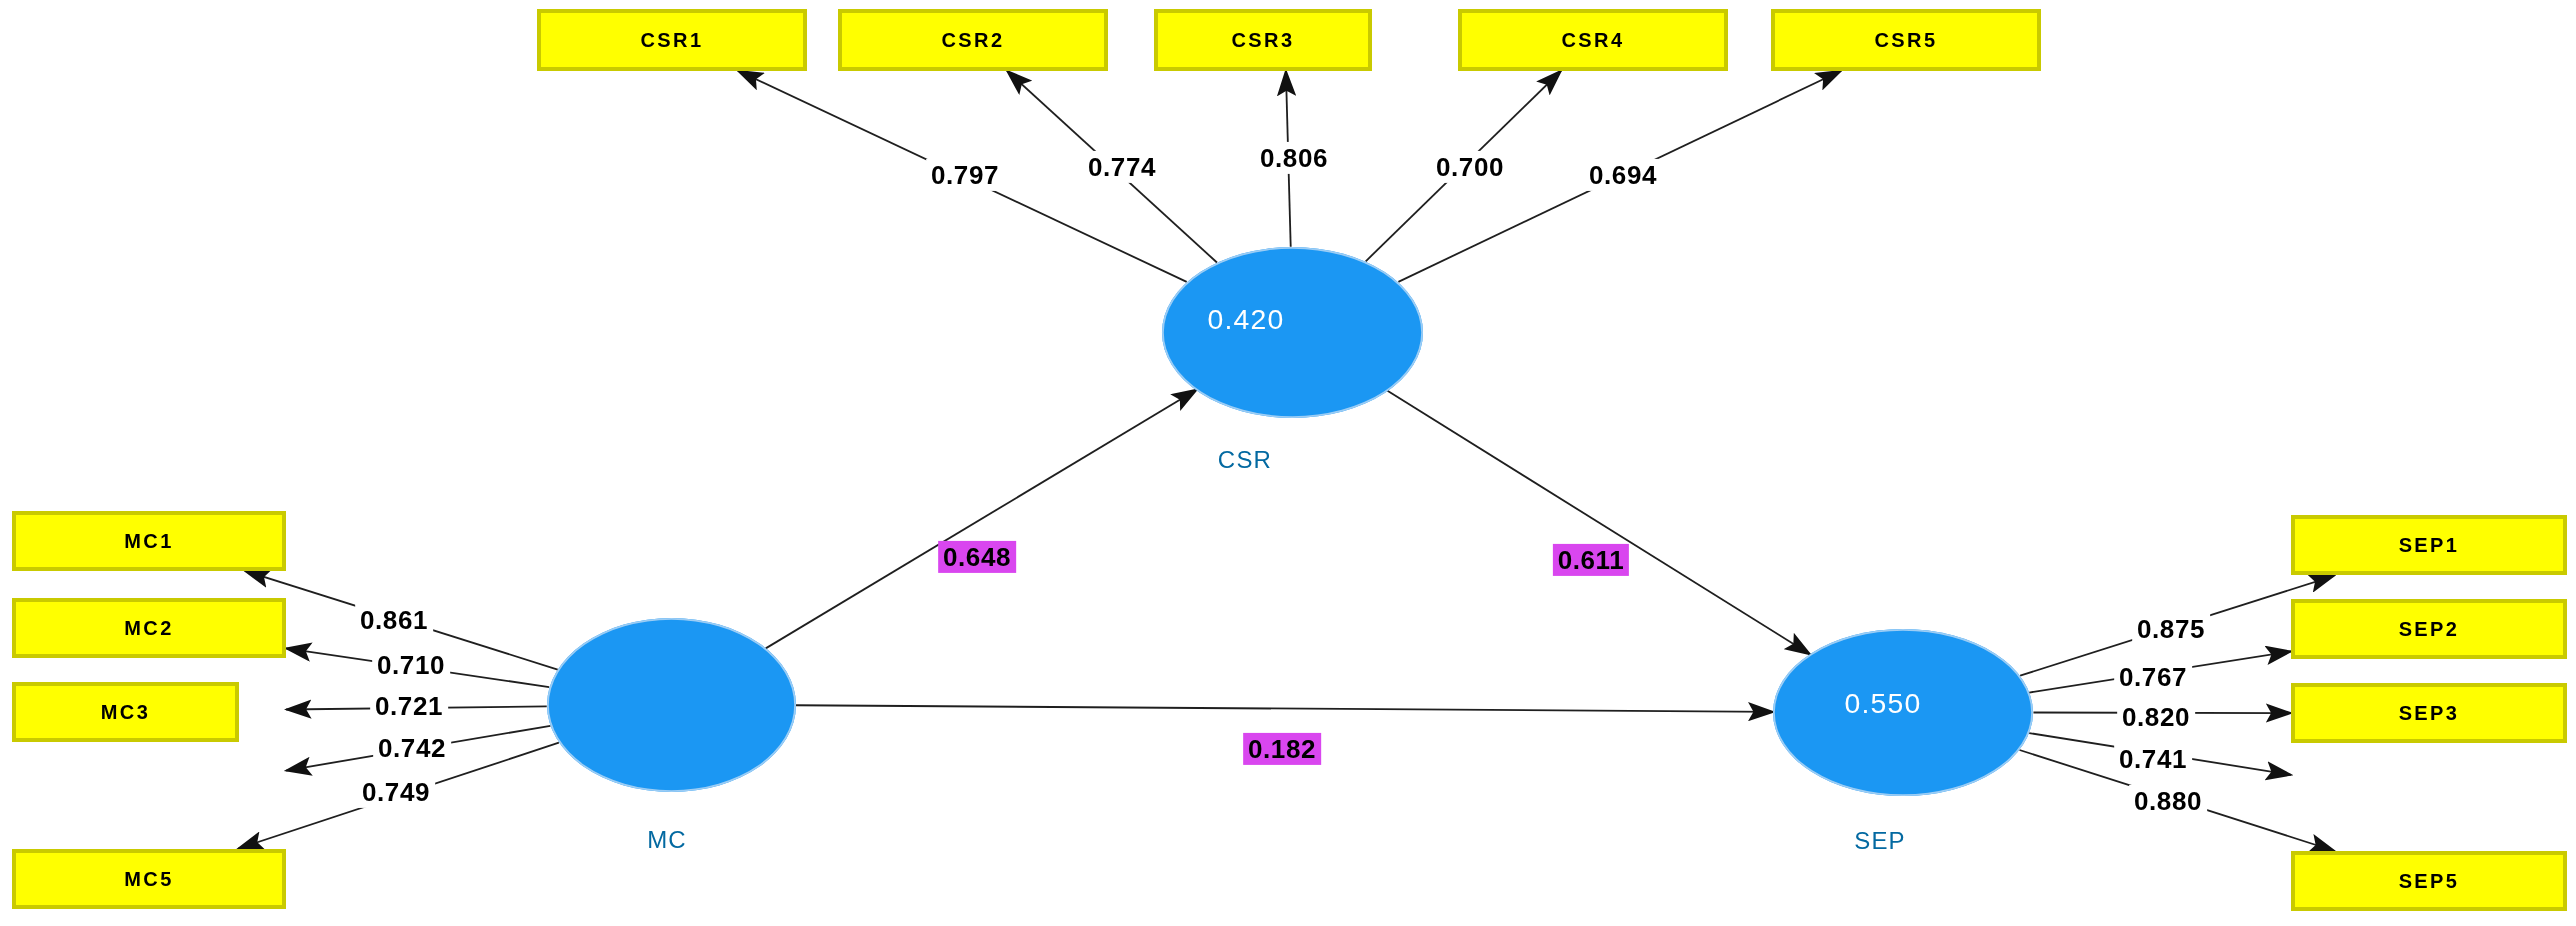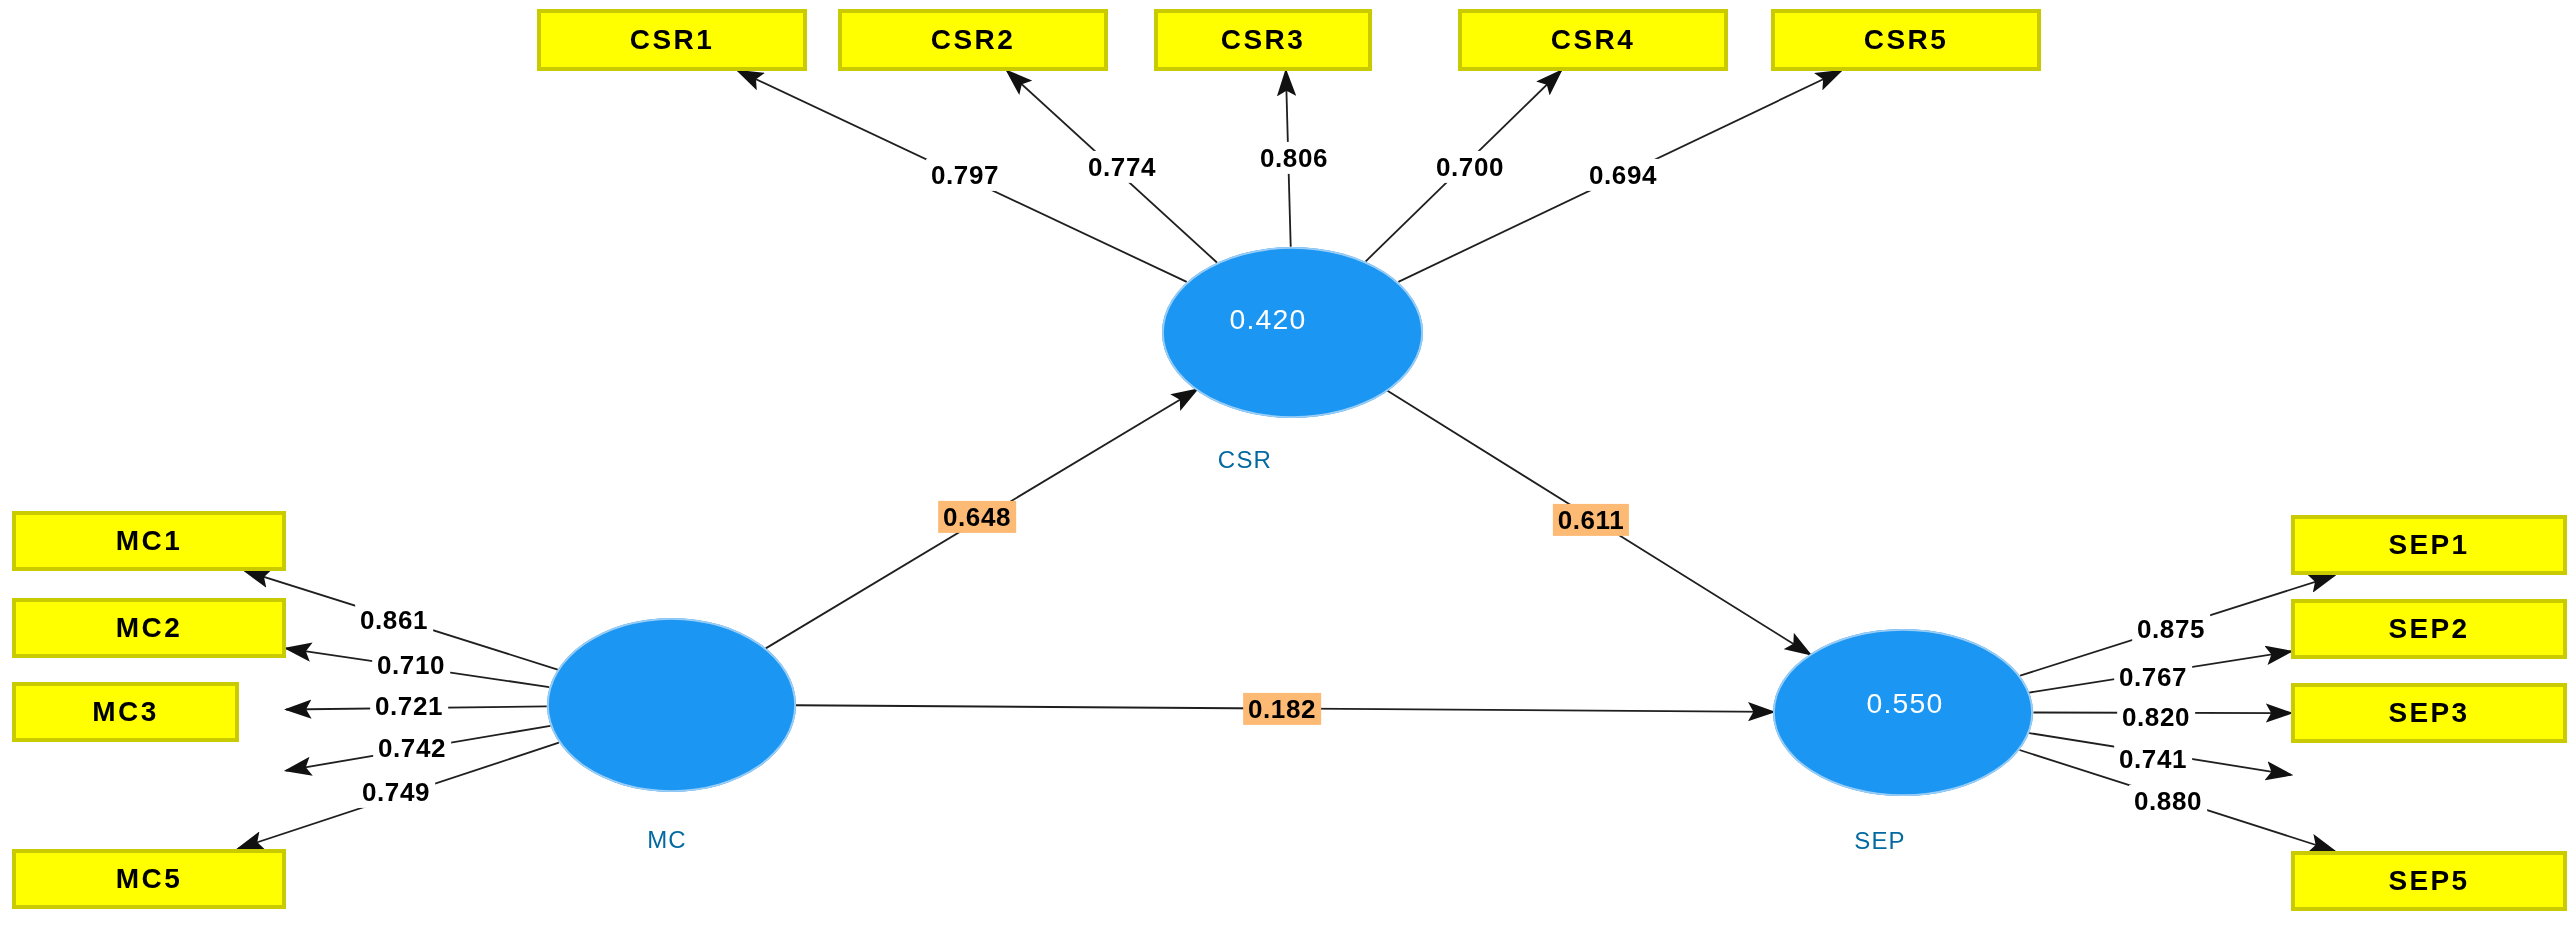--- a/index.html
+++ b/index.html
@@ -5,44 +5,44 @@
   html,body{margin:0;padding:0;background:#ffffff;}
   .stage{
     position:relative;width:2576px;height:926px;background:#ffffff;overflow:hidden;
     font-family:"Liberation Sans", sans-serif;
   }
   svg.wires{position:absolute;left:0;top:0;width:2576px;height:926px;}
   .ind{
     position:absolute;box-sizing:border-box;
     background:#FFFF00;border:4.2px solid #C9CA00;
     display:flex;align-items:center;justify-content:center;
-    font-weight:700;font-size:28px;letter-spacing:2.4px;color:#000000;
+    font-weight:700;font-size:20px;letter-spacing:2.4px;color:#000000;
   }
   .ellipse{
     position:absolute;border-radius:50%;
     background:#1B97F3;
     box-shadow:0 0 0 1.8px #9ccdf5 inset;
   }
   .r2{
     position:absolute;transform:translate(-50%,-50%);
-    color:#FFFFFF;font-size:28.4px;letter-spacing:1.2px;white-space:nowrap;margin-left:22px;
+    color:#FFFFFF;font-size:28.4px;letter-spacing:1.2px;white-space:nowrap;
   }
   .cname{
     position:absolute;transform:translate(-50%,-50%);
     color:#0369a1;font-size:24px;letter-spacing:1.2px;white-space:nowrap;
   }
   .loading{
     position:absolute;transform:translate(-50%,-50%);
     background:#ffffff;padding:0.6px 4.8px;
     color:#000000;font-size:26px;font-weight:600;letter-spacing:0.6px;white-space:nowrap;
   }
   .pathcoef{
     position:absolute;transform:translate(-50%,-50%);
-    background:#fdba74;padding:0.6px 4.8px;
-    color:#000000;font-size:26px;font-weight:600;letter-spacing:0.6px;white-space:nowrap;
+    background:#d946ef;padding:0.6px 4.8px;
+    color:#000000;font-size:26px;font-weight:600;letter-spacing:0.6px;white-space:nowrap;margin-top:40px;
   }
 </style>
 </head>
 <body>
 
 <div class="stage">
 
   <svg class="wires" viewBox="0 0 4259 1531">
     <defs>
       <marker id="arw" markerUnits="userSpaceOnUse" markerWidth="46" markerHeight="32" refX="42" refY="16" orient="auto">

